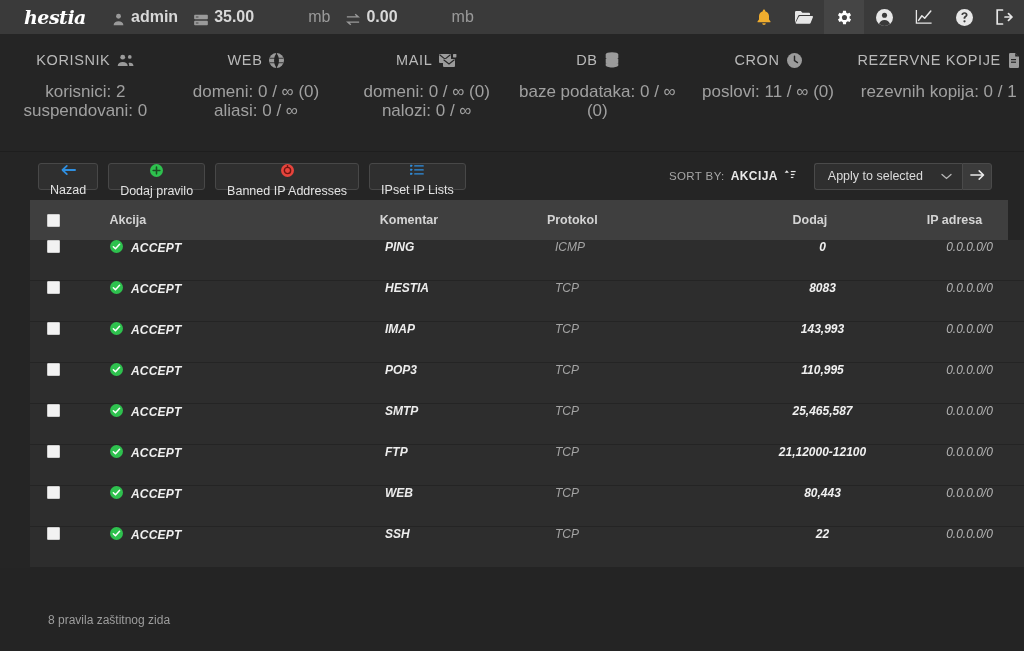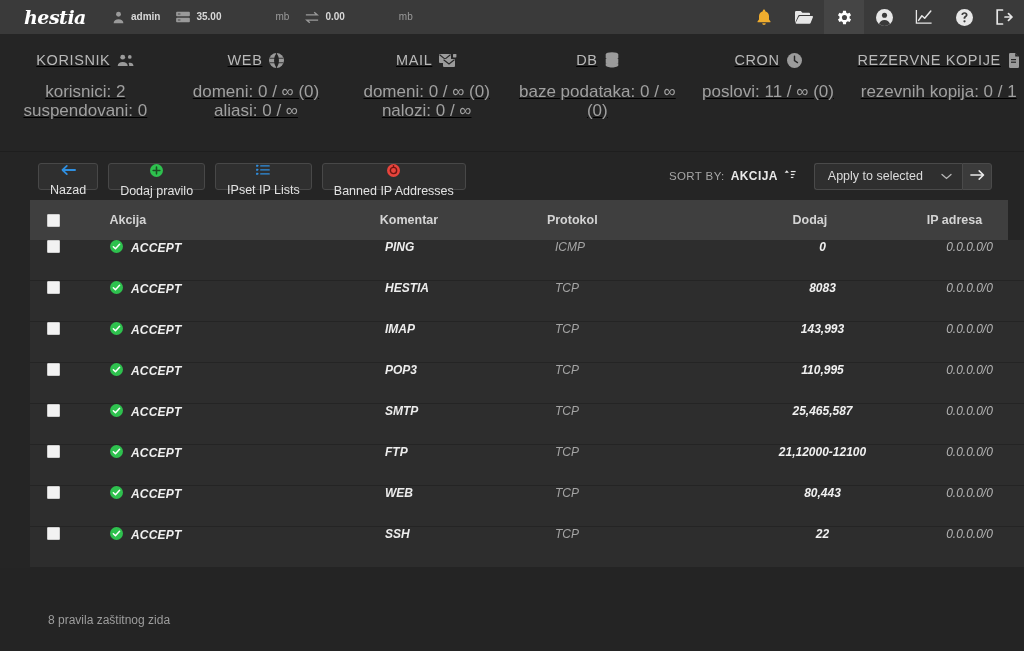--- a/index.html
+++ b/index.html
@@ -27,25 +27,25 @@
     font-family: "DejaVu Serif", serif;
     font-style: italic;
     font-weight: bold;
     font-size: 19px;
     letter-spacing: -0.5px;
     line-height: 1;
     user-select: none;
   }
   .topstat {
     display: flex;
-    align-items: flex-start;
+    align-items: flex-end;
     gap: 6px;
     margin-left: 16px;
     color: #d8d8d8;
-    font-size: 10px;
+    font-size: 16px;
     font-weight: bold;
     white-space: nowrap;
   }
   .topstat .unit { color: #9a9a9a; font-weight: normal; margin-left: 48px; }
   .topstat svg { display: block; }
   .topbar-spacer { flex: 1; }
   .topicons { display: flex; align-items: center; height: 34px; }
   .topicon {
     width: 40px;
     height: 34px;
@@ -58,21 +58,20 @@
   .topicon svg { display: block; }
 
   
   .stats {
     height: 118px;
     background: #252525;
     display: flex;
     align-items: flex-start;
     padding-top: 18px;
     border-bottom: 1px solid #1e1e1e;
-    text-decoration: underline;
   }
   .statcol {
     flex: 1;
     text-align: center;
     color: #a8a8a8;
   }
   .statcol .sttitle {
     font-size: 14.5px;
     letter-spacing: 0.6px;
     color: #b9b9b9;
@@ -409,43 +408,43 @@
       <svg width="13" height="13" viewBox="0 0 14 14">
         <circle cx="7" cy="7" r="7" fill="#2ec14e"></circle>
         <path d="M7 3.4v7.2M3.4 7h7.2" stroke="#1c4d24" stroke-width="1.7" stroke-linecap="round"></path>
       </svg>
     </span>
     <span>Dodaj pravilo</span>
   </div>
 
   <div class="btn">
     <span>
+      <svg width="13" height="13" viewBox="0 0 14 14">
+        <circle cx="7" cy="7" r="7" fill="#e8443c"></circle>
+        <circle cx="7" cy="7" r="3.4" fill="none" stroke="#6d1512" stroke-width="1.5"></circle>
+        <path d="M7 1.2V3.6" stroke="#6d1512" stroke-width="1.5"></path>
+      </svg>
+    </span>
+    <span>Banned IP Addresses</span>
+  </div>
+
+  <div class="btn">
+    <span>
       <svg width="14" height="12" viewBox="0 0 15 12" fill="#2f8fe0">
         <rect x="0" y="0.4" width="2.4" height="2.2" rx="0.5"></rect>
           <rect x="4.4" y="0.8" width="10.4" height="1.5" rx="0.7"></rect>
         <rect x="0" y="4.7" width="2.4" height="2.2" rx="0.5"></rect>
           <rect x="4.4" y="5.1" width="10.4" height="1.5" rx="0.7"></rect>
         <rect x="0" y="9" width="2.4" height="2.2" rx="0.5"></rect>
           <rect x="4.4" y="9.4" width="10.4" height="1.5" rx="0.7"></rect>
       </svg>
     </span>
     <span>IPset IP Lists</span>
   </div>
 
-  <div class="btn">
-    <span>
-      <svg width="13" height="13" viewBox="0 0 14 14">
-        <circle cx="7" cy="7" r="7" fill="#e8443c"></circle>
-        <circle cx="7" cy="7" r="3.4" fill="none" stroke="#6d1512" stroke-width="1.5"></circle>
-        <path d="M7 1.2V3.6" stroke="#6d1512" stroke-width="1.5"></path>
-      </svg>
-    </span>
-    <span>Banned IP Addresses</span>
-  </div>
-
   <div class="toolbar-spacer"></div>
 
   <div class="sortby">
     <span>SORT BY:</span>
     <span class="sortval">AKCIJA</span>
     <span>
       <svg width="12" height="12" viewBox="0 0 13 13" fill="#e8e8e8">
         <path d="M3 11.6V2.2M3 1.4L0.7 4h4.6z"></path>
         <rect x="7.4" y="2.1" width="5.2" height="1.3"></rect>
         <rect x="7.4" y="5.3" width="4" height="1.3"></rect>

